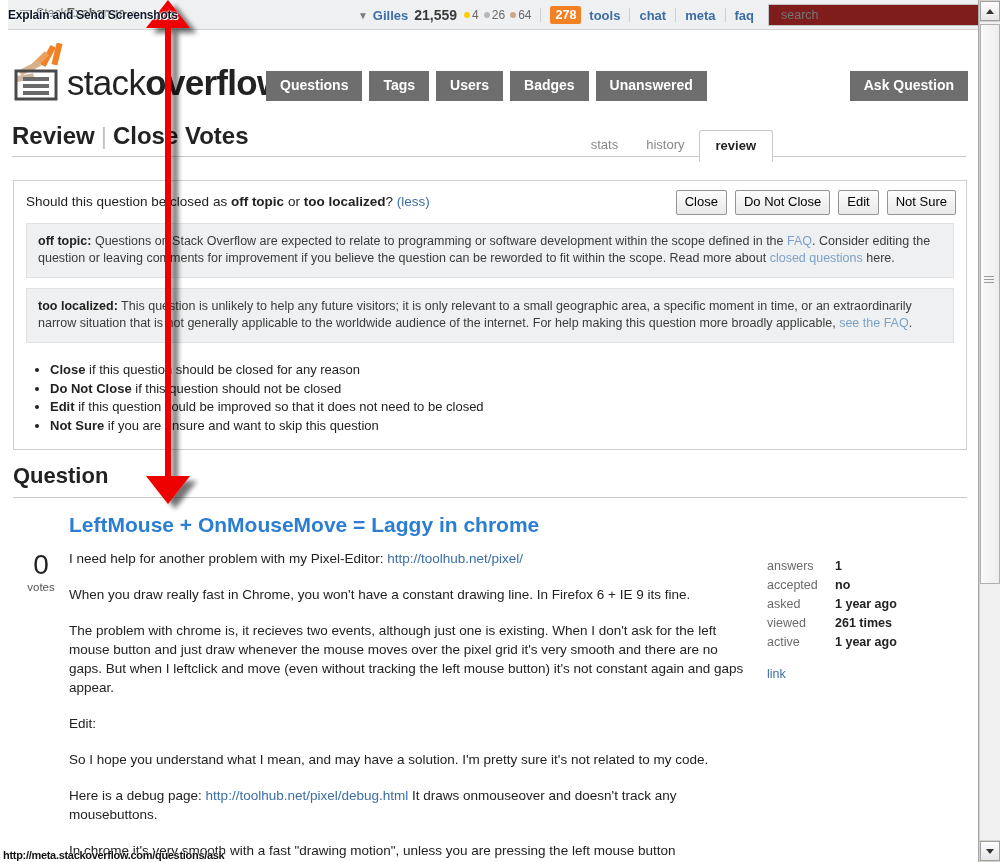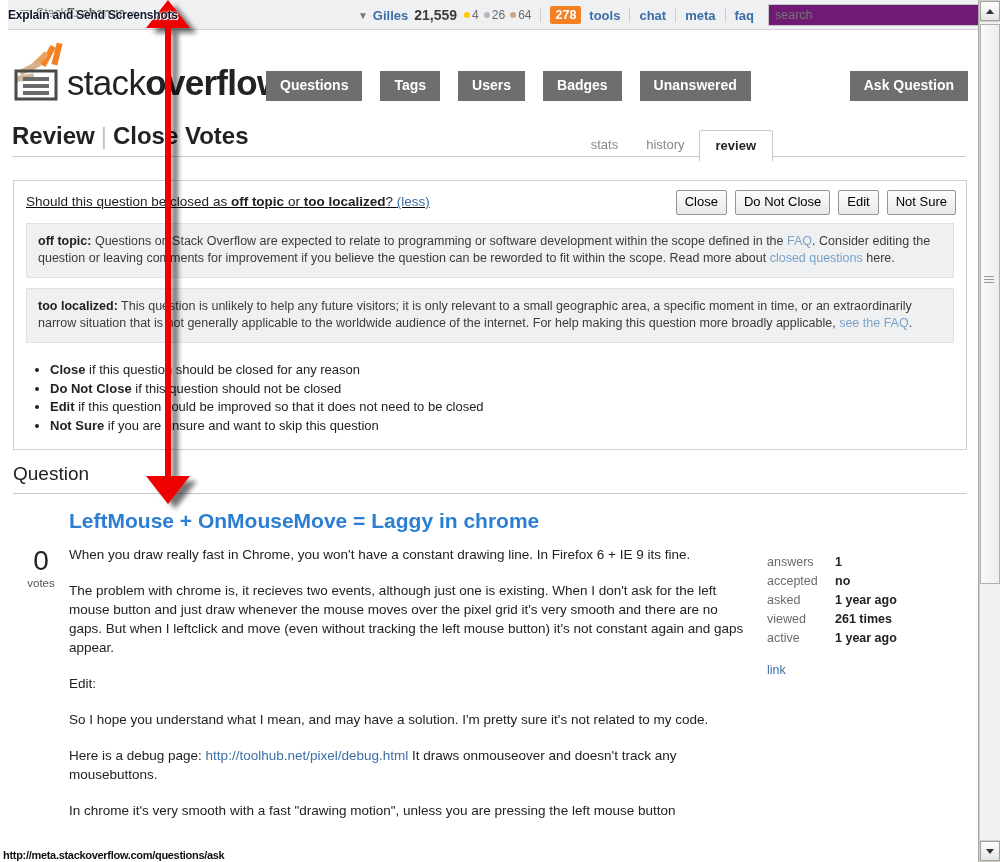--- a/index.html
+++ b/index.html
@@ -55,42 +55,42 @@
   .dot.bronze { background: #d1a684; }
   .vdiv { display:inline-block; width:1px; height:14px; background:#cfcfcf; margin: 0 9px; }
   .inbox-count {
     background: #f48024; color: #fff; font-weight: bold; font-size: 12.5px;
     padding: 2px 5px; border-radius: 2px; line-height: 14px;
   }
   .toplink { color: #3b6ea5; font-weight: bold; font-size: 13px; text-decoration: none; }
   .search-box {
     margin-left: 14px;
     width: 212px; height: 22px;
-    border: 1px solid #c5c5c5; background: #701a75;
+    border: 1px solid #c5c5c5; background: #7f1d1d;
     font-size: 12.5px; color: #9a9a9a;
-    padding: 0 6px; line-height: 20px;
+    padding: 0 12px; line-height: 20px;
     font-family: "Liberation Sans", sans-serif;
   }
 
   
   .header {
     position: absolute; top: 31px; left: 0; width: 978px; height: 84px;
     background: #ffffff;
   }
   .logo { position: absolute; left: 12px; top: 12px; width: 245px; height: 62px; }
   .logo-rays { position: absolute; left: 5px; top: 0px; width: 55px; height: 42px; }
   .logo-inbox { position: absolute; left: 2px; top: 26px; width: 44px; height: 32px; }
   .logo-text {
     position: absolute; left: 55px; top: 20px;
     font-size: 35px; color: #222; letter-spacing: -0.7px;
     font-family: "Liberation Sans", sans-serif;
   }
   .logo-text b { font-weight: bold; }
 
-  .nav { position: absolute; left: 266px; top: 40px; display: flex; gap: 18px; }
+  .nav { position: absolute; left: 266px; top: 40px; display: flex; gap: 7px; }
   .nav-btn {
     background: #6e6e6e; color: #fff;
     font-size: 14px; font-weight: bold;
     padding: 7px 14px 8px 14px;
     line-height: 15px;
     white-space: nowrap;
   }
   .ask-btn {
     position: absolute; right: 10px; top: 40px;
     background: #6e6e6e; color: #fff;
@@ -130,21 +130,20 @@
 
   
   .review-panel {
     position: absolute; left: 13px; top: 180px; width: 954px;
     border: 1px solid #cfcfcf; background: #fff;
   }
   .review-head {
     position: relative;
     padding: 12px 12px 12px 12px;
     min-height: 42px;
-    text-decoration: underline;
   }
   .review-q {
     font-size: 13.5px; color: #222; line-height: 18px;
   }
   .review-q b { font-weight: bold; }
   .link { color: #3b6ea5; text-decoration: none; }
   .link-gray { color: #7ba1c9; text-decoration: none; }
   .review-actions {
     position: absolute; right: 10px; top: 9px;
     display: flex; gap: 8px; align-items: center;
@@ -171,21 +170,21 @@
     font-size: 13px; color: #222; line-height: 18.5px;
   }
   .reason-list li { margin: 0; padding: 0; }
   .reason-list b { font-weight: bold; }
 
   
   .qsection {
     position: absolute; left: 13px; top: 463px; width: 954px;
   }
   .qsection-head {
-    font-size: 19px; font-weight: normal; color: #222;
+    font-size: 22px; font-weight: bold; color: #222;
     padding-bottom: 8px;
   }
   .qsection-rule { height: 1px; background: #c9c9c9; width: 954px; }
 
   .qbody { display: flex; padding-top: 15px; }
   .votecell {
     width: 56px; text-align: center; flex: 0 0 56px; padding-top: 38px;
   }
   .votecount { font-size: 28px; color: #222; line-height: 28px; font-weight: normal; }
   .votelabel { font-size: 11.5px; color: #555; margin-top: 2px; }
@@ -373,20 +372,21 @@
 
     <div class="qbody">
       <div class="votecell">
         <div class="votecount">0</div>
         <div class="votelabel">votes</div>
       </div>
 
       <div class="qmain">
         <a class="qtitle">LeftMouse + OnMouseMove = Laggy in chrome</a>
         <div class="qtext">
+          <p><span>I need help for another problem with my Pixel-Editor: </span><a class="link">http://toolhub.net/pixel/</a><span></span></p>
           <p>When you draw really fast in Chrome, you won't have a constant drawing line. In Firefox 6 + IE 9 its fine.</p>
           <p>The problem with chrome is, it recieves two events, although just one is existing. When I don't ask for the left mouse button and just draw whenever the mouse moves over the pixel grid it's very smooth and there are no gaps. But when I leftclick and move (even without tracking the left mouse button) it's not constant again and gaps appear.</p>
           <p>Edit:</p>
           <p>So I hope you understand what I mean, and may have a solution. I'm pretty sure it's not related to my code.</p>
           <p><span>Here is a debug page: </span><a class="link">http://toolhub.net/pixel/debug.html</a><span> It draws onmouseover and doesn't track any mousebuttons.</span></p>
           <p>In chrome it's very smooth with a fast "drawing motion", unless you are pressing the left mouse button</p>
         </div>
       </div>
 
       <div class="qside">

